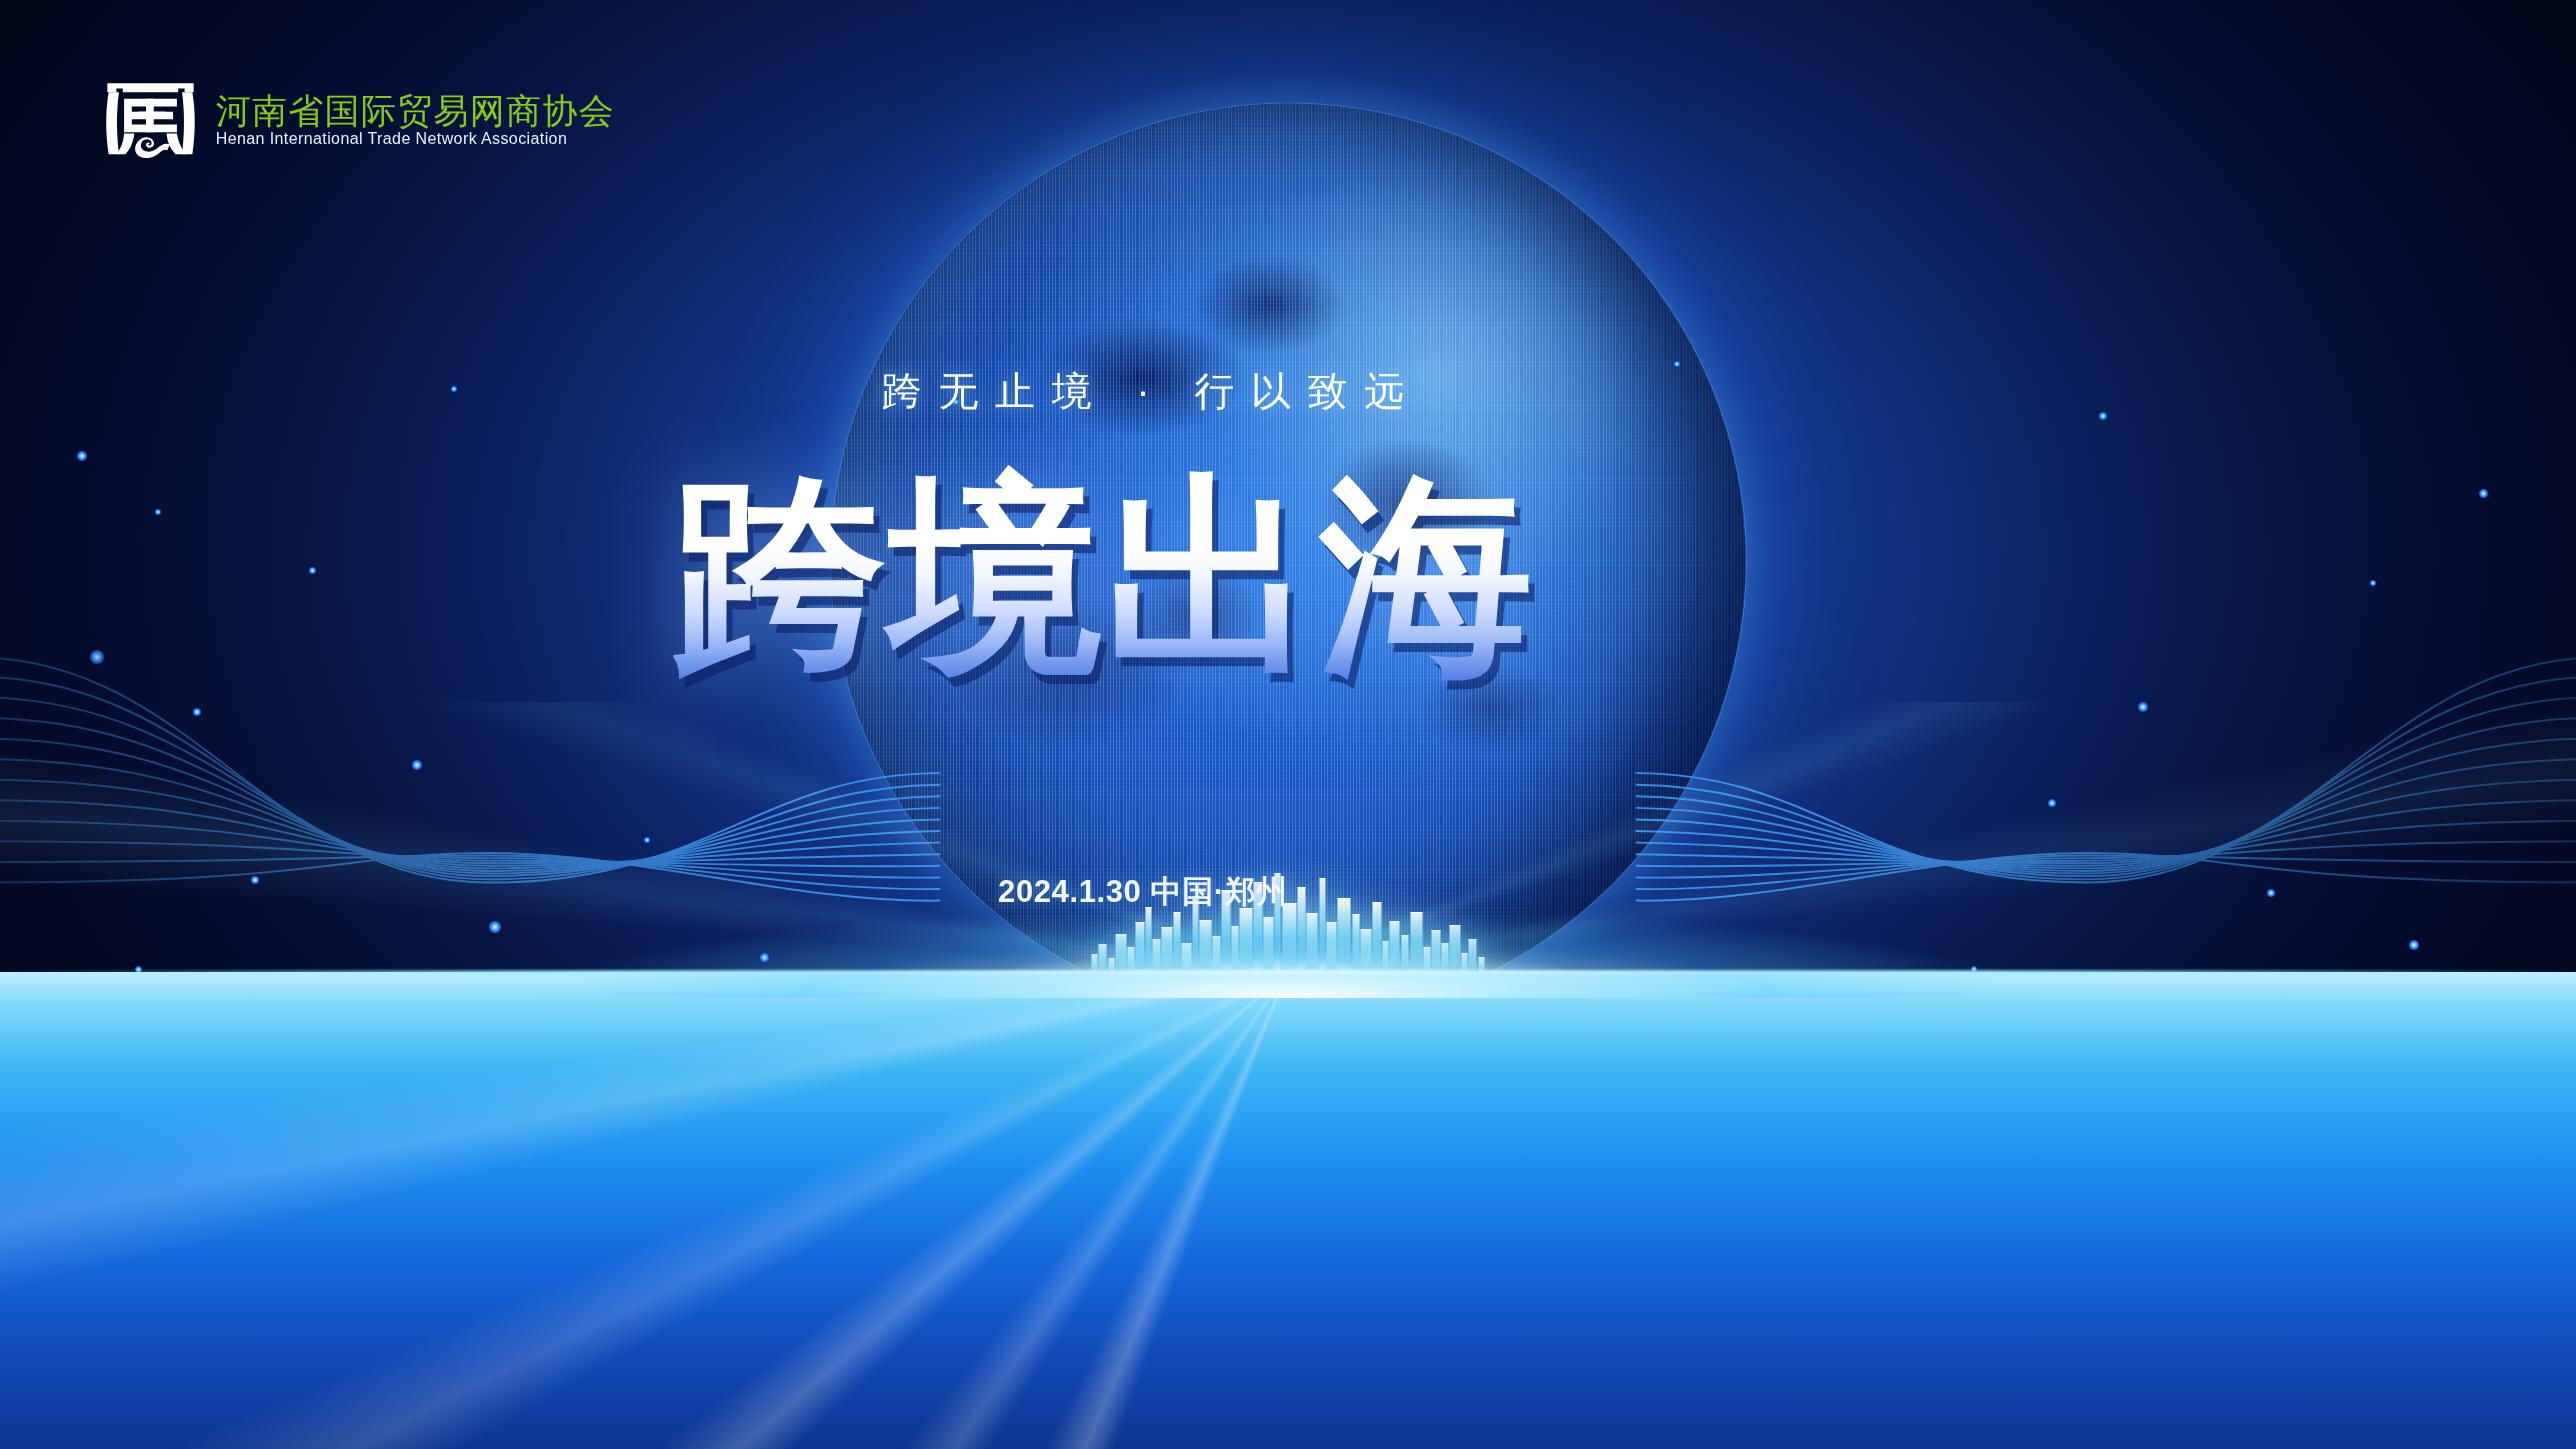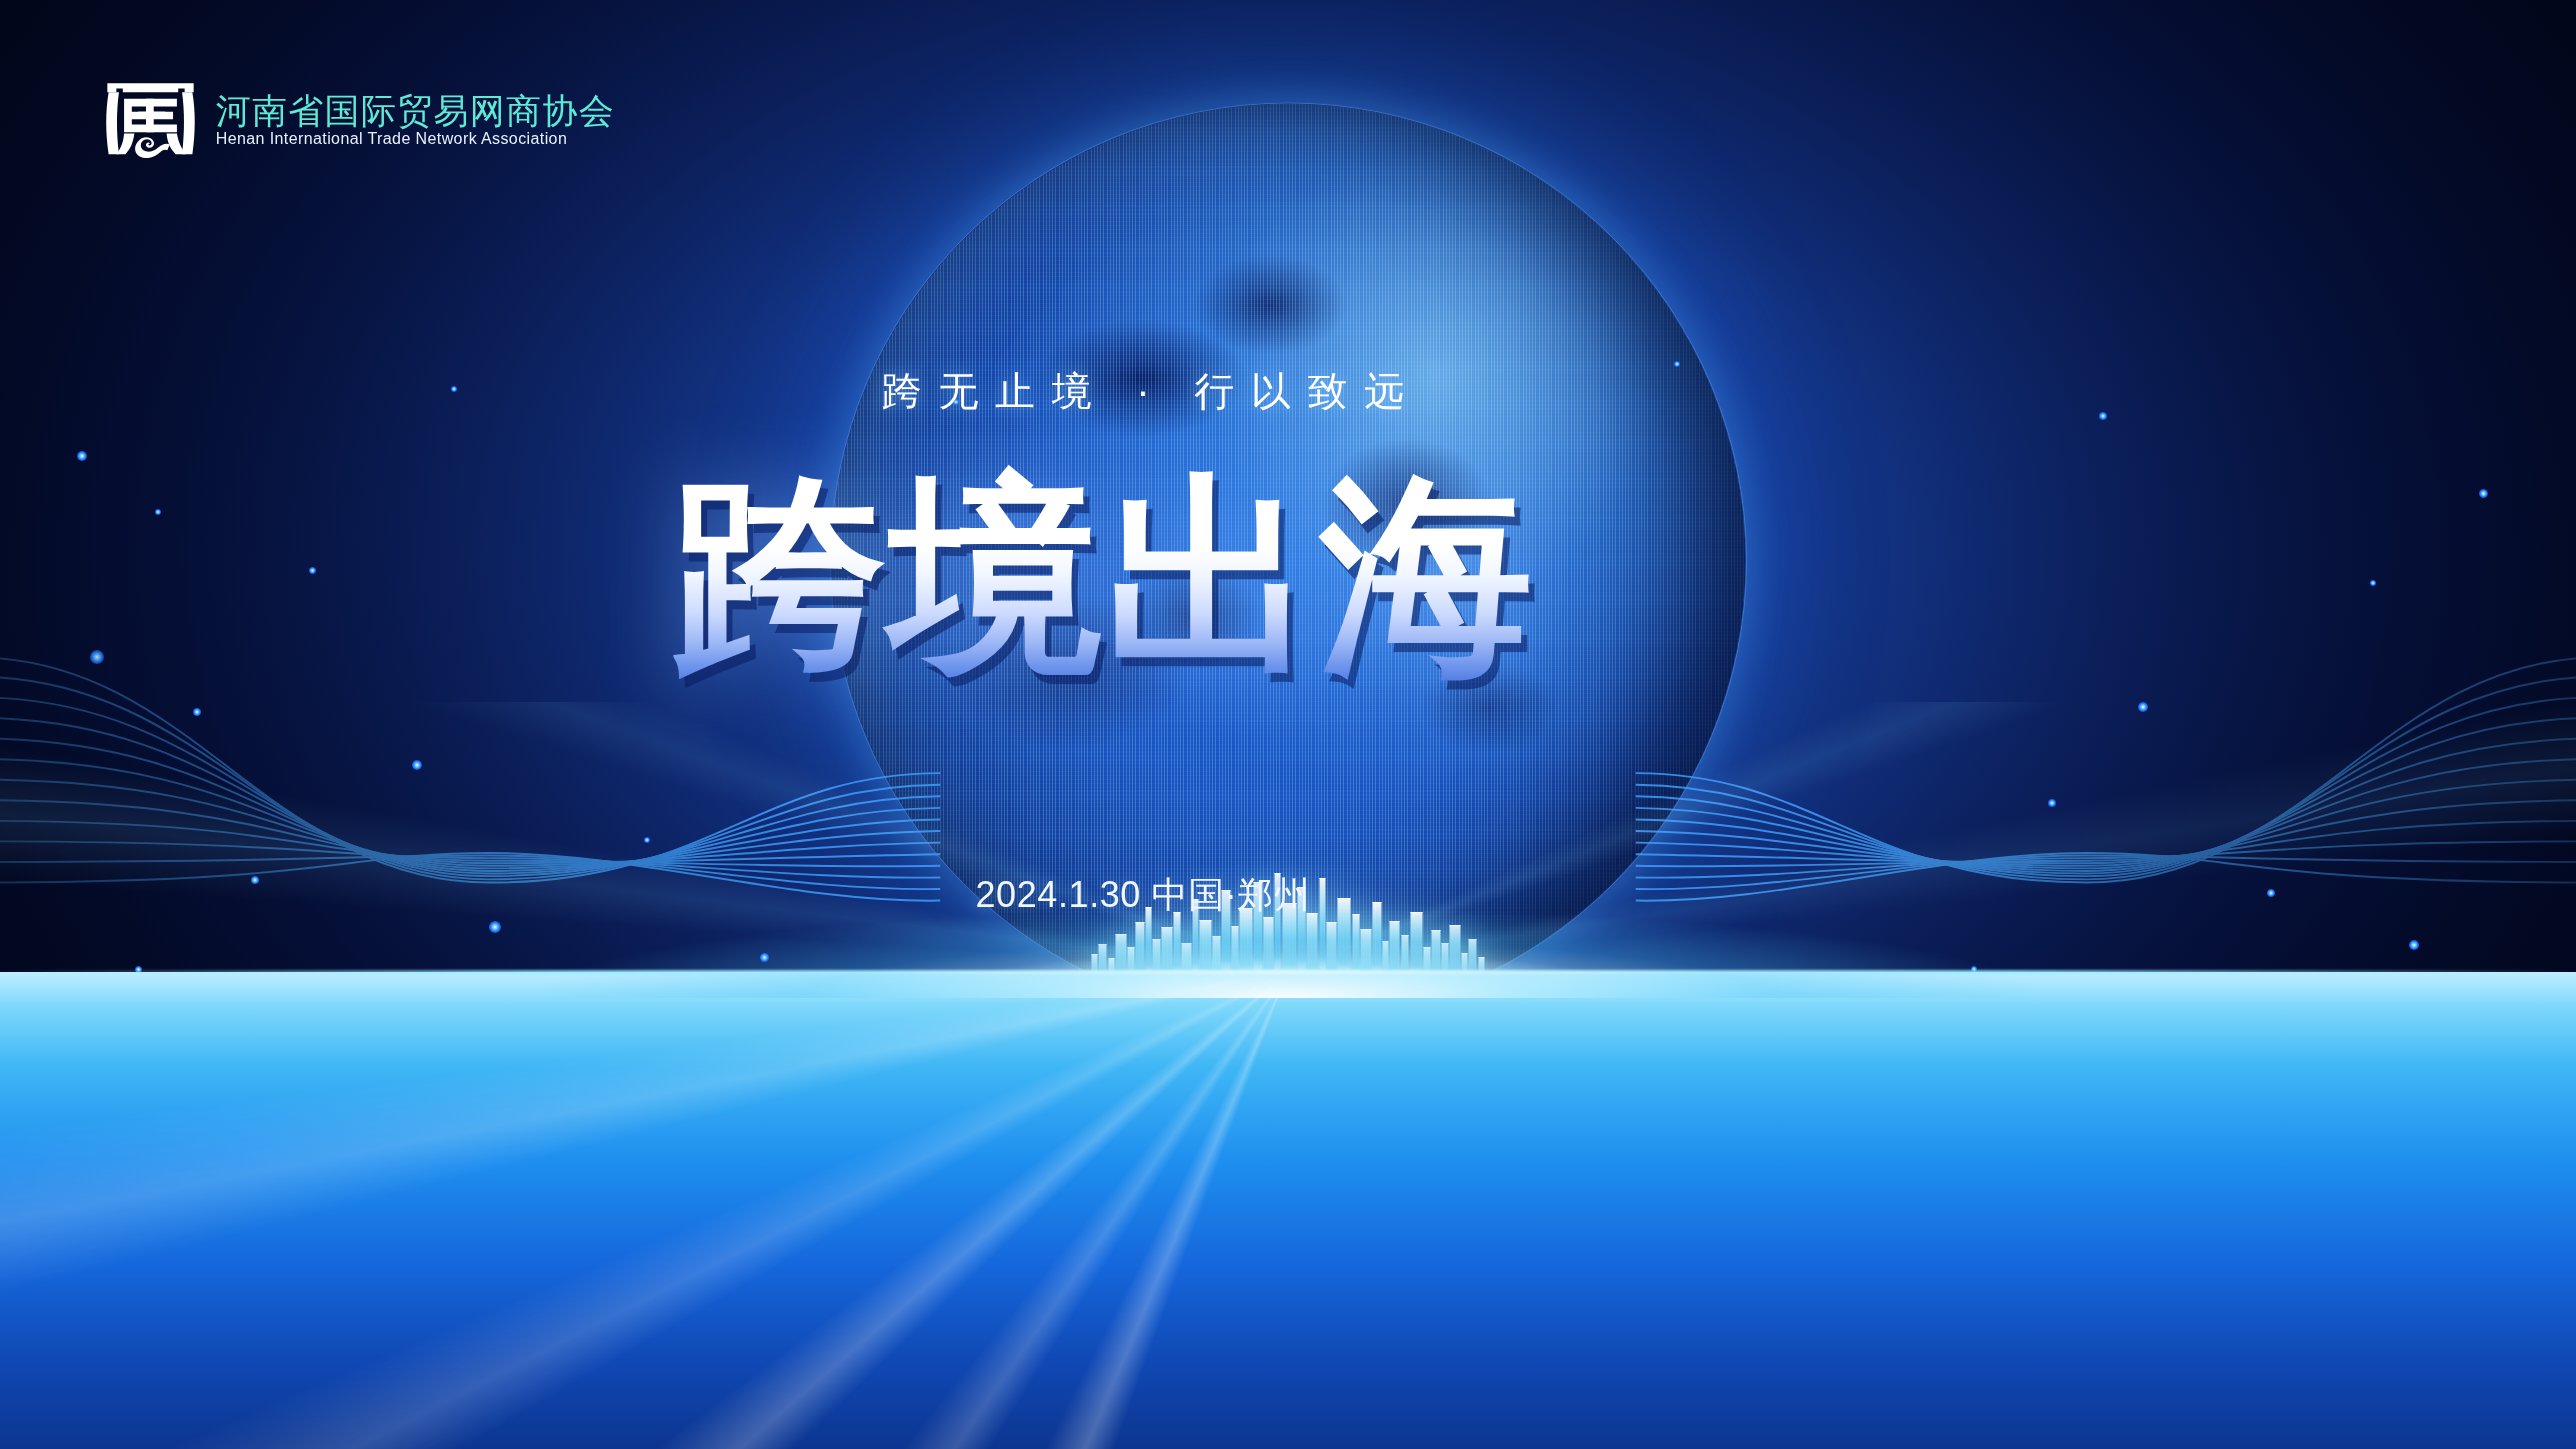--- a/index.html
+++ b/index.html
@@ -199,21 +199,21 @@
   }
 
   
   .logo {
     position:absolute; left:102px; top:82px;
     display:flex; align-items:center; gap:16.7px;
   }
   .logo-mark { width:97px; height:76px; display:block; }
   .logo-text { display:flex; flex-direction:column; gap:3.9px; }
   .logo-cn {
-    color:#5eead4; font-size:35px; letter-spacing:1.3px;
+    color:#84cc16; font-size:35px; letter-spacing:1.3px;
     font-family:"Liberation Sans", sans-serif; line-height:1;
     white-space:nowrap;
   }
   .logo-en {
     color:#e8f2ff; font-size:16px; letter-spacing:0.4px;
     line-height:1; white-space:nowrap;
   }
 
   
   .content {
@@ -247,21 +247,21 @@
 
   .subtitle {
     position:absolute; left:50%; top:752px; transform:translateX(-50%);
     color:#ffffff; font-size:72px; font-weight:700;
     letter-spacing:1.9px; white-space:nowrap;
     text-shadow:0 0 24.5px rgba(120,190,255,.55), 0 3.9px 11.6px rgba(6,22,80,.45);
   }
 
   .dateline {
     position:absolute; left:50%; top:871px; transform:translateX(-50%);
-    color:#f2f7ff; font-size:36px; font-weight:400;
+    color:#f2f7ff; font-size:31px; font-weight:700;
     letter-spacing:0.6px; white-space:nowrap;
     text-shadow:0 0 14px rgba(120,190,255,.45);
   }
 </style>
 </head>
 <body>
 
 <div id="stage">
 
   <div class="bg-base"></div>

